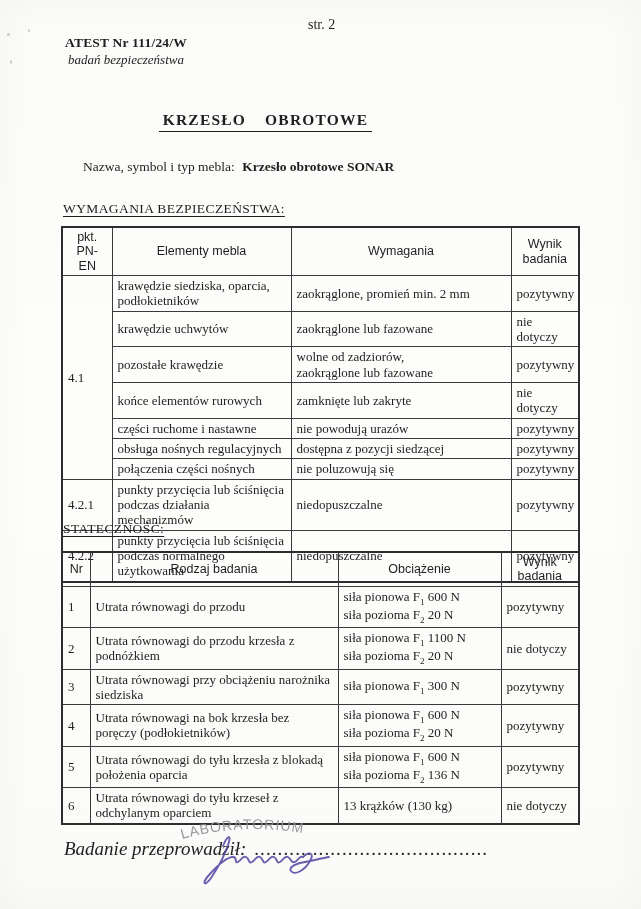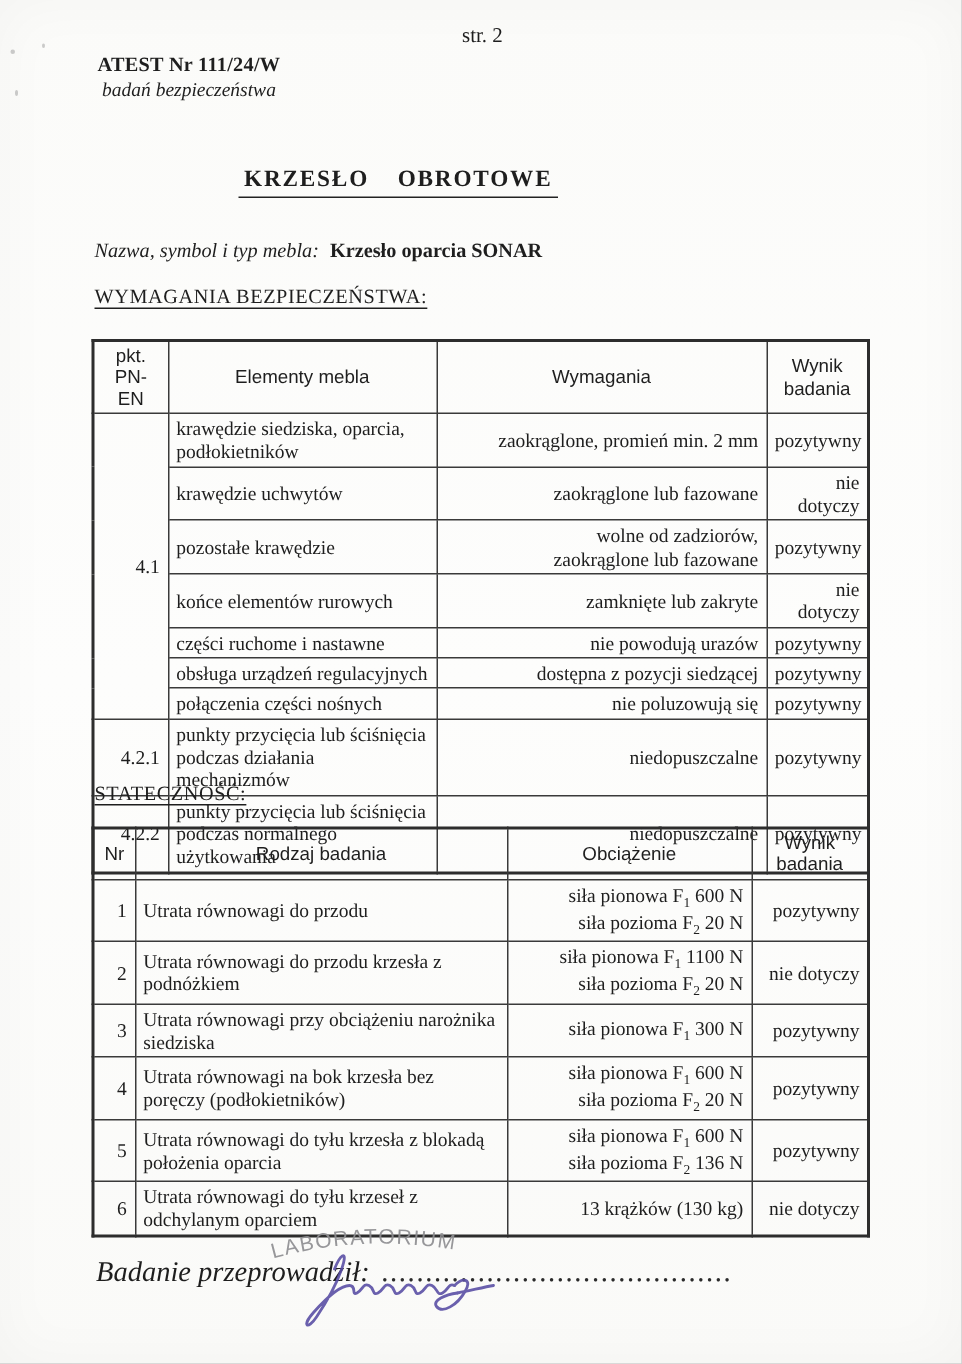--- a/index.html
+++ b/index.html
@@ -14,27 +14,27 @@
   .page-number{position:absolute;top:17px;left:308px;font-size:14px;}
   .atest-block{position:absolute;top:35px;left:65px;line-height:1.25;}
   .atest-title{font-weight:bold;font-size:13.5px;letter-spacing:.2px;}
   .atest-subtitle{font-style:italic;font-size:13px;text-align:center;}
   .title-wrap{position:absolute;top:111px;left:0;width:531px;text-align:center;}
   .doc-title{
     display:inline-block;font-weight:bold;font-size:15.5px;letter-spacing:1.2px;
     word-spacing:14px;border-bottom:1.5px solid #222;padding:0 4px 2px 4px;
   }
   .subject-line{position:absolute;top:159px;left:63px;font-size:13.5px;}
-  .subject-label{font-style:italic;}
+  .subject-label{margin-left:20px;}
   .subject-value{font-weight:bold;margin-left:4px;}
   .section-heading{
     position:absolute;font-size:13.5px;letter-spacing:.4px;
     text-decoration:underline;text-underline-offset:3px;
   }
-  .safety-heading{top:190px;left:63px;}
+  .safety-heading{top:201px;left:63px;}
   .stability-heading{top:521px;left:63px;}
 
   table.doc-table{
     position:absolute;left:61px;width:517px;
     border-collapse:collapse;table-layout:fixed;
     font-size:13px;line-height:1.18;
     border:2px solid #2d2d2d;
   }
   .safety-table{top:226px;padding-left:14px;}
   .stability-table{top:551px;}
@@ -42,21 +42,21 @@
     border:1px solid #3a3a3a;padding:2px 5px;vertical-align:middle;
     overflow:hidden;
   }
   table.doc-table th{
     font-family:"Liberation Sans", sans-serif;font-weight:normal;
     font-size:12.5px;text-align:center;line-height:1.15;
   }
   .safety-table thead tr{height:26px;}
   .stability-table thead tr{height:33px;}
   .stability-table tbody tr{height:35px;}
-  td.c-center{text-align:right;}
+  td.c-center{text-align:left;}
   td.c-left{text-align:left;padding-left:7px;font-family:Liberation Serif, serif;}
   td sub{font-size:9px;}
 
   .footer-line{position:absolute;top:838px;left:64px;font-size:19px;white-space:nowrap;}
   .footer-label{font-style:italic;}
   .footer-dots{letter-spacing:1.1px;margin-left:3px;color:#2a2a2a;}
   .stamp-svg{position:absolute;top:813px;left:179px;}
   .stamp-text{
     font-family:"Liberation Sans", sans-serif;font-size:14px;letter-spacing:1px;
     fill:#8f8f92;opacity:.92;
@@ -78,21 +78,21 @@
     <div class="atest-title">ATEST Nr 111/24/W</div>
     <div class="atest-subtitle">badań bezpieczeństwa</div>
   </div>
 
   <div class="title-wrap">
     <span class="doc-title">KRZESŁO OBROTOWE</span>
   </div>
 
   <div class="subject-line">
     <span class="subject-label">Nazwa, symbol i typ mebla:</span>
-    <span class="subject-value">Krzesło oparcia SONAR</span>
+    <span class="subject-value">Krzesło obrotowe SONAR</span>
   </div>
 
   <div class="section-heading safety-heading">WYMAGANIA BEZPIECZEŃSTWA:</div>
 
   <table class="doc-table safety-table">
     <colgroup>
       <col style="width:50px">
         <col style="width:179px">
         <col style="width:220px">
         <col style="width:68px">
@@ -126,21 +126,21 @@
           <td class="c-left">końce elementów rurowych</td>
           <td class="c-center">zamknięte lub zakryte</td>
           <td class="c-center">nie dotyczy</td>
         </tr>
         <tr>
           <td class="c-left">części ruchome i nastawne</td>
           <td class="c-center">nie powodują urazów</td>
           <td class="c-center">pozytywny</td>
         </tr>
         <tr>
-          <td class="c-left">obsługa urządzeń regulacyjnych</td>
+          <td class="c-left">obsługa nośnych regulacyjnych</td>
           <td class="c-center">dostępna z pozycji siedzącej</td>
           <td class="c-center">pozytywny</td>
         </tr>
         <tr>
           <td class="c-left">połączenia części nośnych</td>
           <td class="c-center">nie poluzowują się</td>
           <td class="c-center">pozytywny</td>
         </tr>
         <tr>
           <td class="c-center">4.2.1</td>

